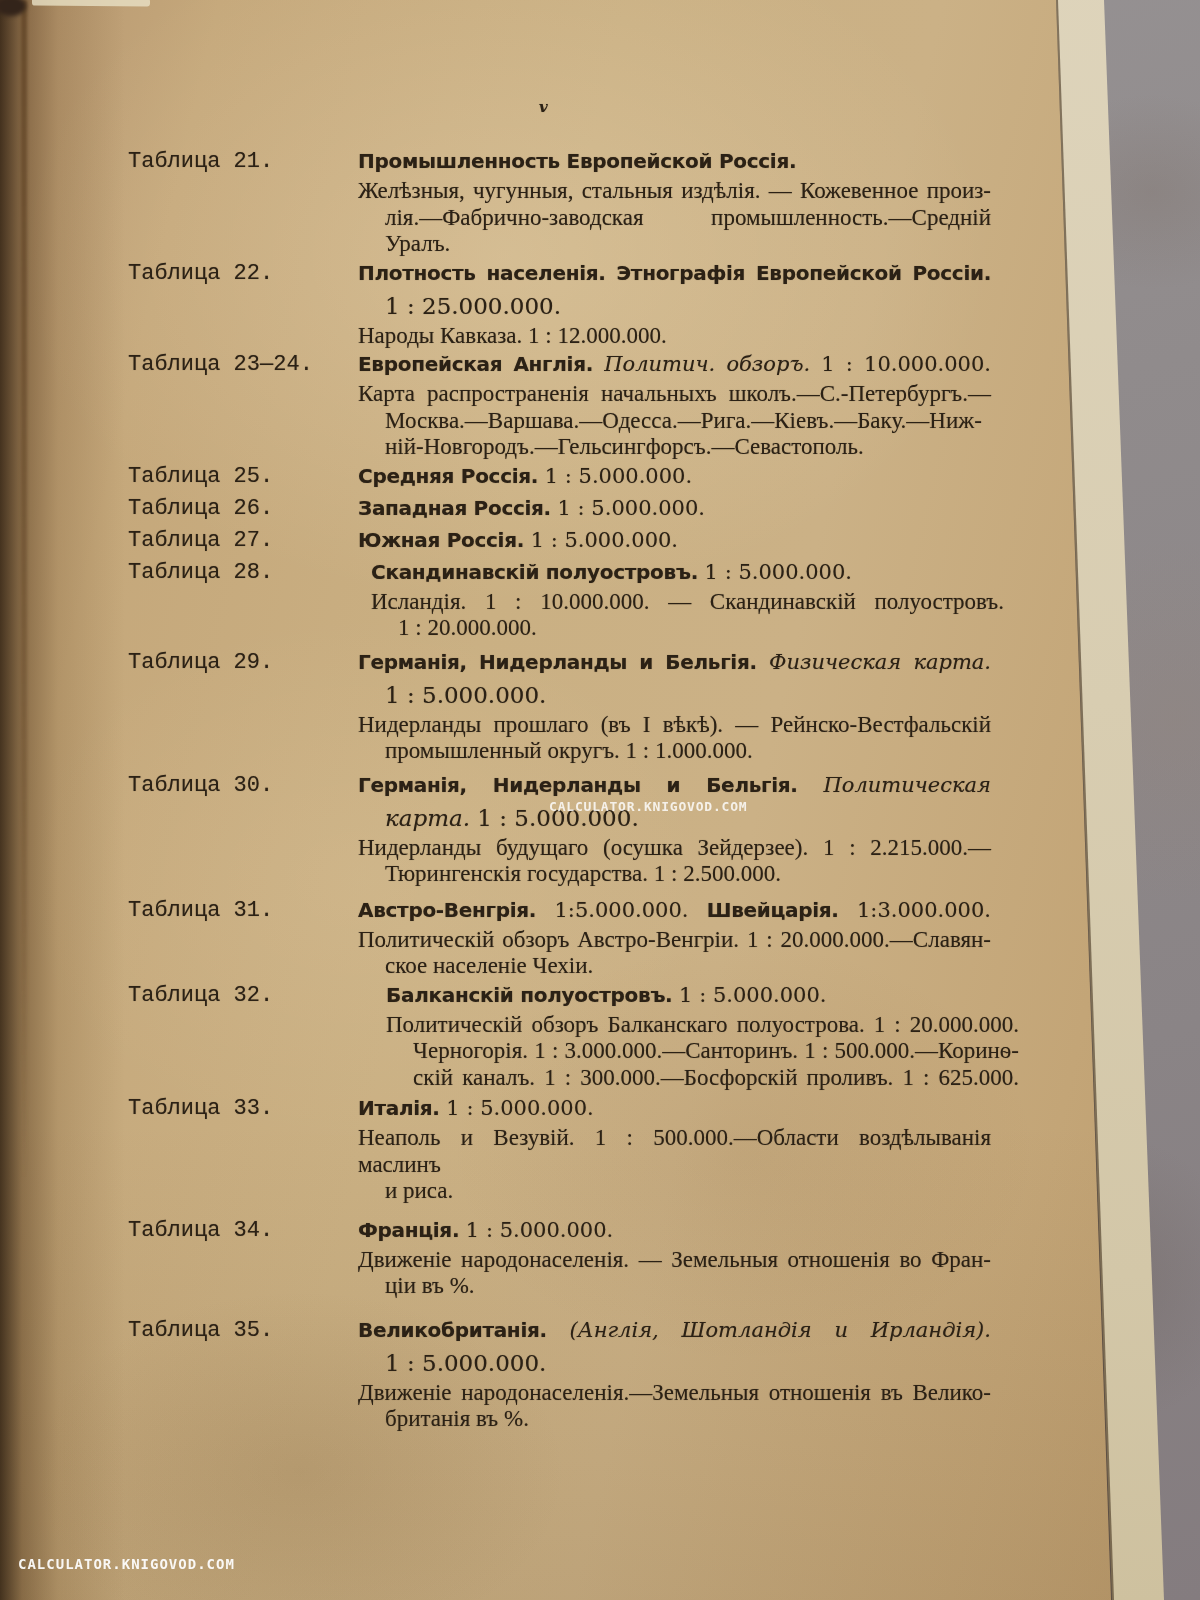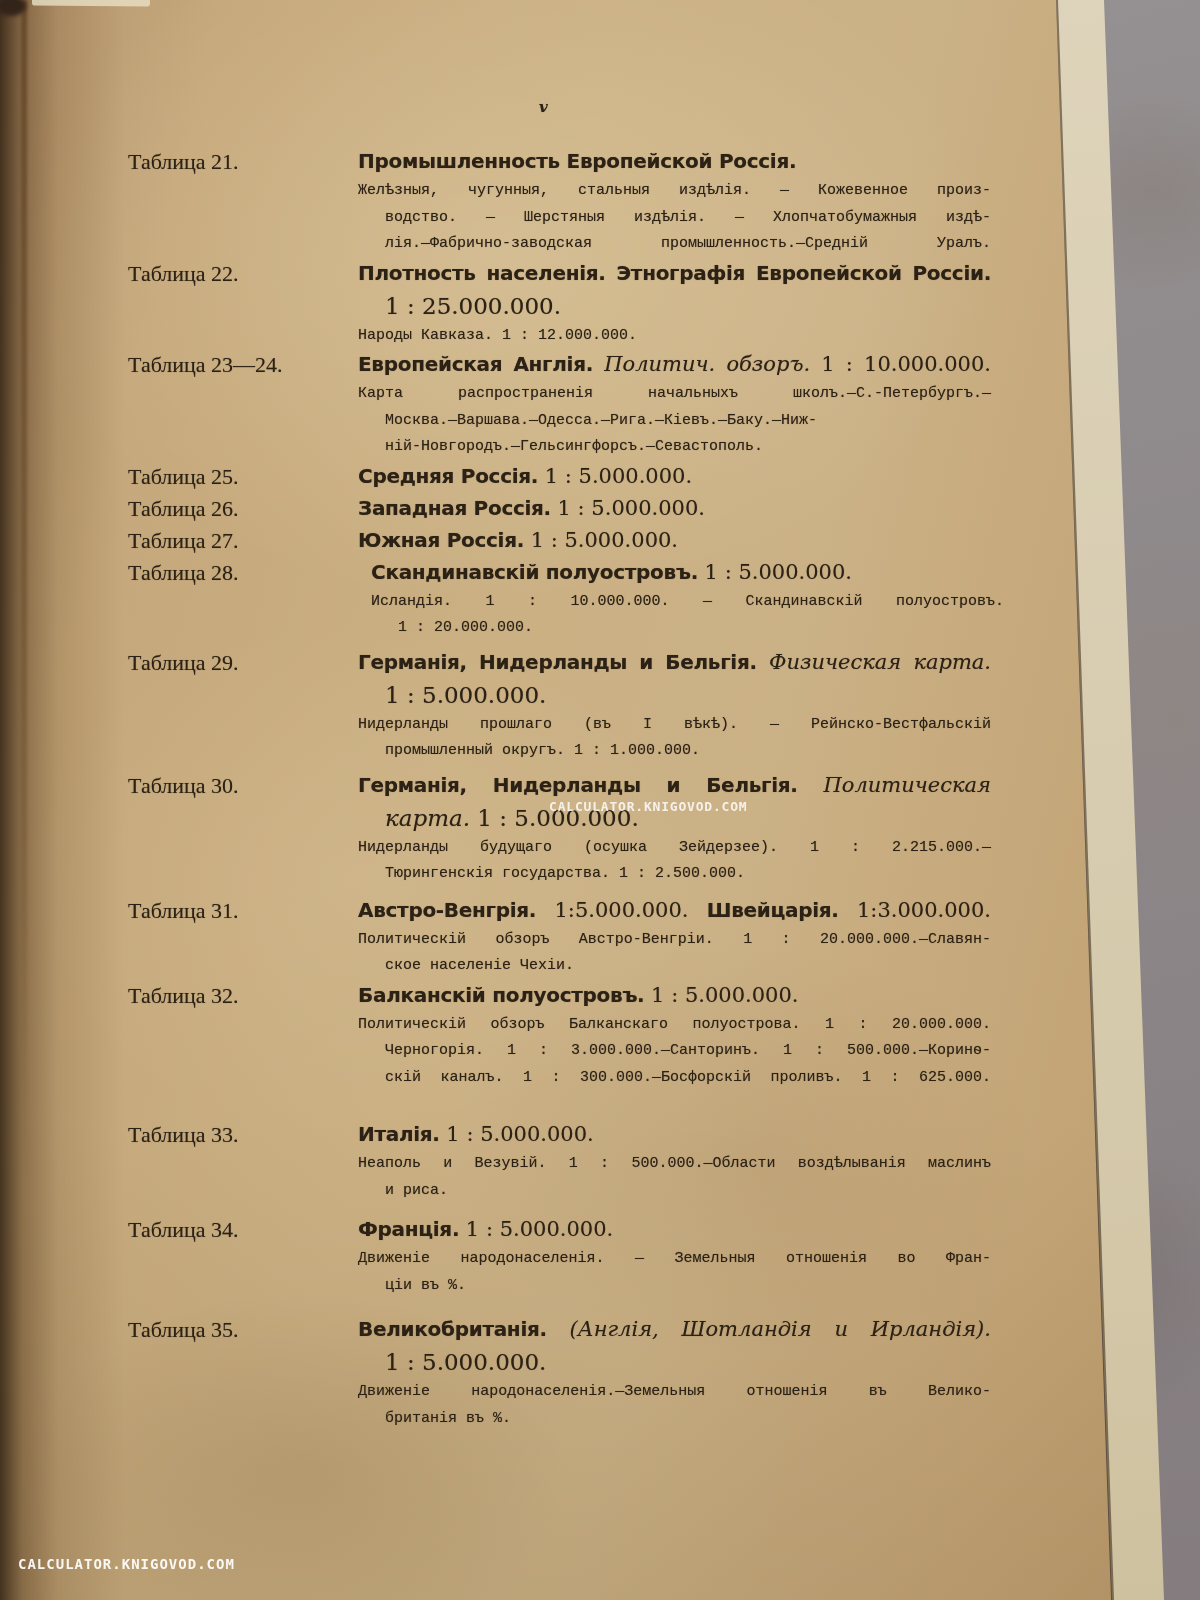--- a/index.html
+++ b/index.html
@@ -54,44 +54,44 @@
 
   
   .ink{color:#2b2115;text-shadow:0 0 1px rgba(43,33,21,.4);}
 
   .page-number{position:absolute;left:539px;top:98px;
     font:italic 700 15px "DejaVu Serif",serif;}
 
   .toc{position:absolute;left:128px;top:146px;width:863px;}
 
   .entry{display:flex;align-items:flex-start;}
-  .entry-label{width:230px;flex:none;font-family:Liberation Serif, serif;
+  .entry-label{width:230px;flex:none;font-family:Liberation Mono, monospace;
     font-size:22px;line-height:31px;white-space:nowrap;}
   .entry-content{width:633px;flex:none;}
 
   .line-title{line-height:31px;}
   .line-title .seg-bold{font-family:"DejaVu Sans",sans-serif;font-weight:700;
     font-size:20px;letter-spacing:-0.3px;}
   .line-title .seg-serif{font-family:"DejaVu Serif",serif;font-size:21px;}
   .line-title .seg-italic{font-family:"DejaVu Serif",serif;font-style:italic;font-size:21px;margin-top:41px;}
 
   .line-scale{font-family:"DejaVu Serif",serif;font-size:23px;line-height:33px;}
   .line-scale .seg-italic{font-style:italic;}
 
-  .line-note{font-family:Liberation Mono, monospace;font-size:15px;line-height:26.5px;}
+  .line-note{font-family:Liberation Serif, serif;font-size:23px;line-height:26.5px;}
 
   .indent{margin-left:27px;}
   .fill{text-align:justify;text-align-last:justify;}
 
   
   .entry:nth-child(7){margin-bottom:5px;gap:13px;}
   .entry:nth-child(8){margin-bottom:5px;}
   .entry:nth-child(9){margin-bottom:7px;}
   .entry:nth-child(10){justify-content:space-between;}
-  .entry:nth-child(11){margin-bottom:28px;}
+  .entry:nth-child(11){margin-bottom:2px;gap:28px;}
   .entry:nth-child(12){margin-bottom:10px;}
   .entry:nth-child(13){margin-bottom:15px;}
 
   
   .wm{position:absolute;font-family:"DejaVu Sans Mono",monospace;font-weight:700;
       color:#ffffff;white-space:nowrap;}
   .wm-center{left:549px;top:799px;font-size:13px;letter-spacing:.8px;opacity:.82;}
   .wm-bottom{left:18px;top:1556px;font-size:14px;letter-spacing:1px;opacity:.93;}
 </style>
 </head>
@@ -109,21 +109,20 @@
     <div class="top-sliver"></div>
 
     <div class="page-number ink">v</div>
 
     <div class="toc ink">
         <div class="entry">
           <div class="entry-label">Таблица 21.</div>
           <div class="entry-content">
             <div class="line-title"><span class="seg-bold">Промышленность Европейской Россія.</span></div>
             <div class="line-note fill"><span class="seg-serif">Желѣзныя, чугунныя, стальныя издѣлія. — Кожевенное произ-</span></div>
-            <div class="line-note fill indent"><span class="seg-serif">водство. — Шерстяныя издѣлія. — Хлопчатобумажныя издѣ-</span></div>
             <div class="line-note fill indent"><span class="seg-serif">лія.—Фабрично-заводская промышленность.—Средній Уралъ.</span></div>
           </div>
         </div>
         <div class="entry">
           <div class="entry-label">Таблица 22.</div>
           <div class="entry-content">
             <div class="line-title fill"><span class="seg-bold">Плотность населенія. Этнографія Европейской Россіи.</span></div>
             <div class="line-scale indent"><span class="seg-serif">1 : 25.000.000.</span></div>
             <div class="line-note"><span class="seg-serif">Народы Кавказа. 1 : 12.000.000.</span></div>
           </div>

